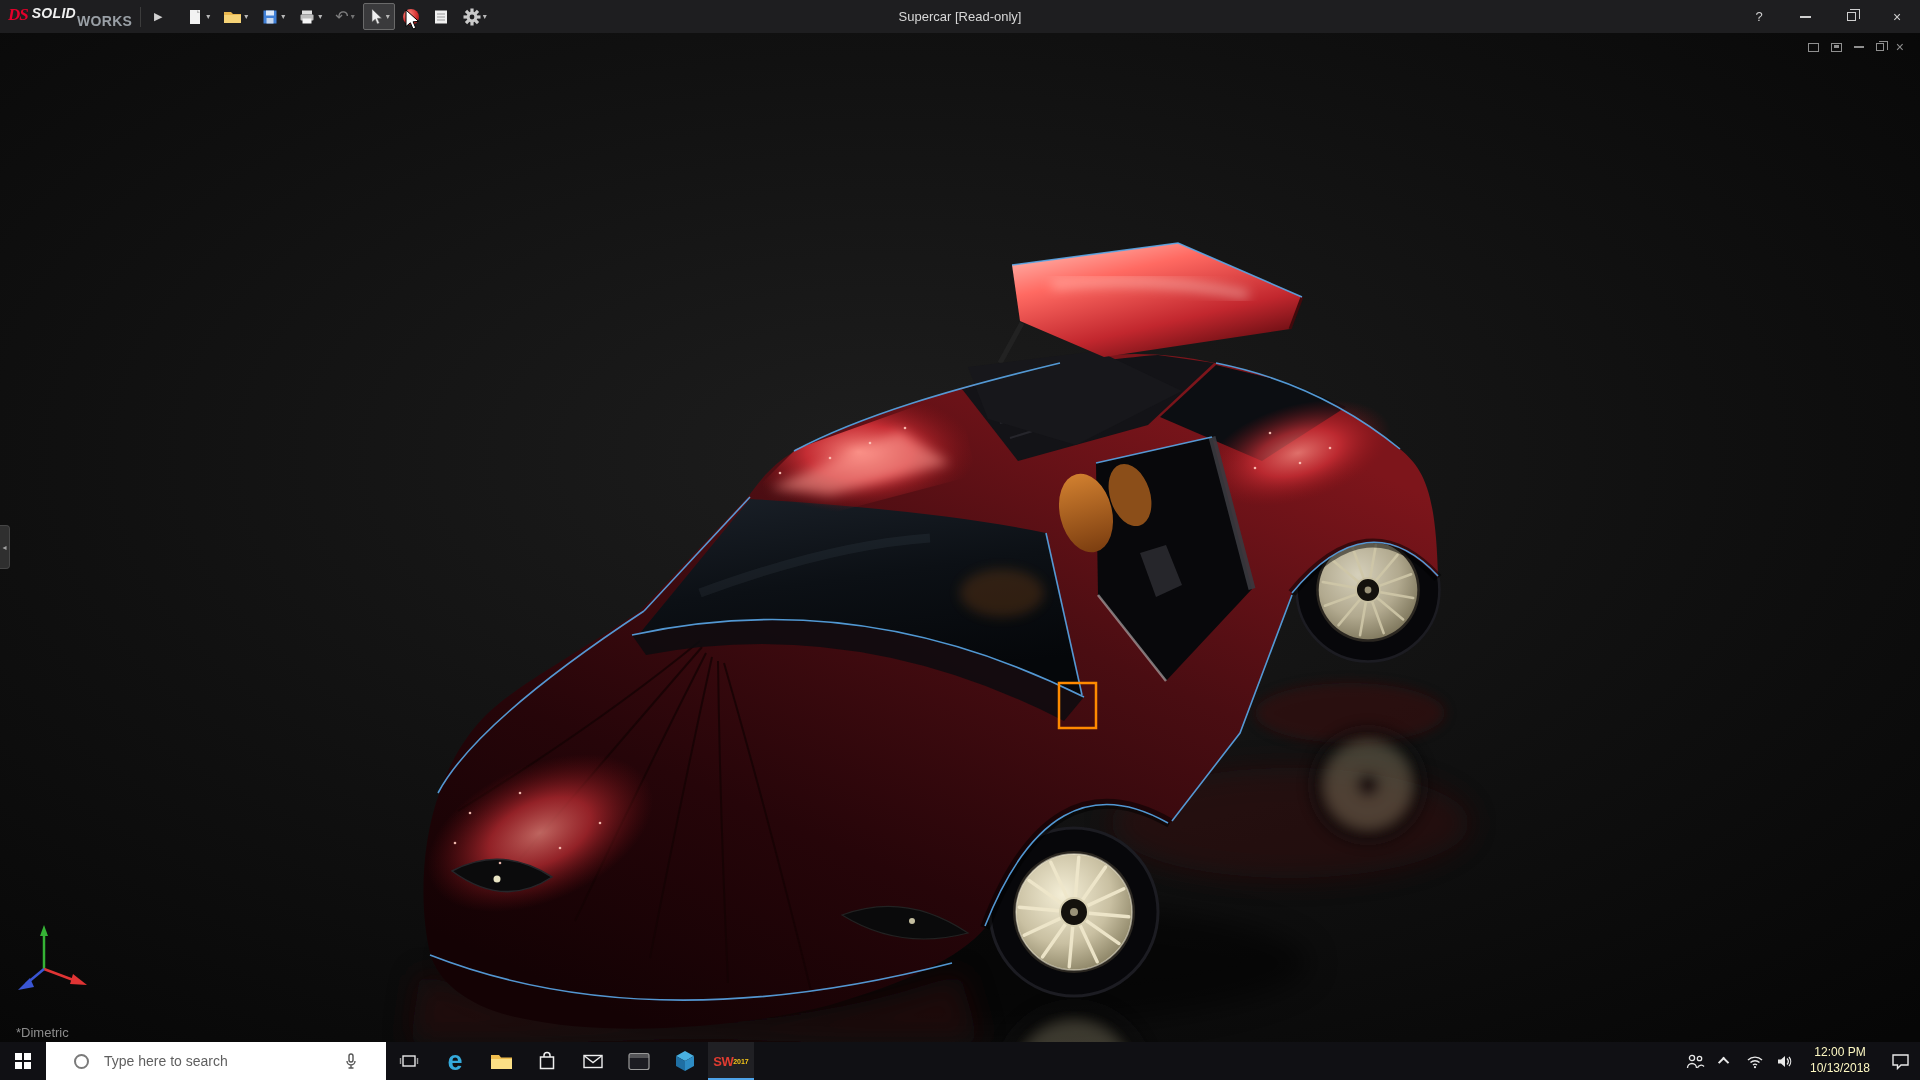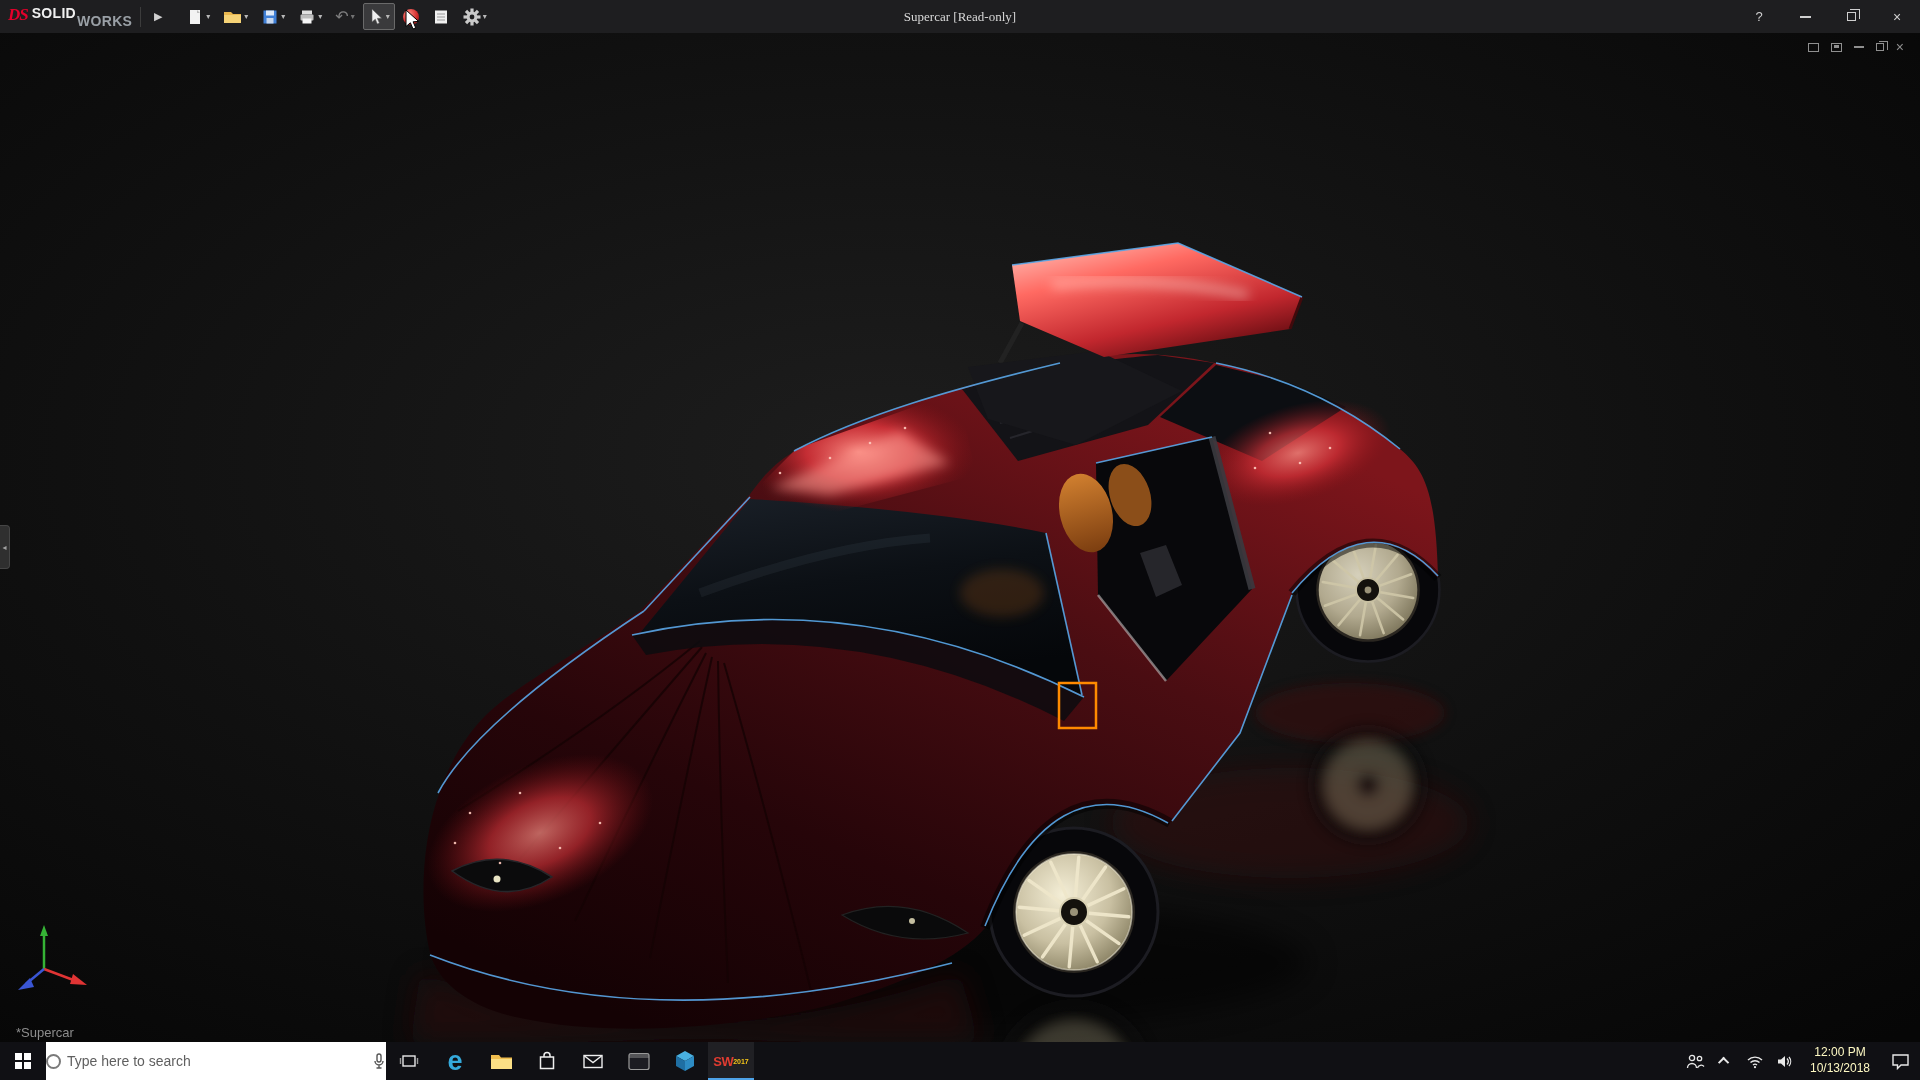--- a/index.html
+++ b/index.html
@@ -6,34 +6,34 @@
   html,body { width:1920px; height:1080px; overflow:hidden; background:#000;
               font-family:"Liberation Sans","DejaVu Sans",sans-serif; }
   .screen { width:1920px; height:1080px; display:flex; flex-direction:column; position:relative; }
 
   
   .titlebar { height:33px; background:var(--titlebar-bg,#1e1e20); display:flex; align-items:center;
               padding-left:8px; position:relative; flex:0 0 auto; }
   .brand { display:flex; align-items:flex-start; gap:4px; }
   .ds-glyph { color:#e4002b; font-family:"Liberation Serif",serif; font-style:italic; font-weight:bold;
               font-size:17px; letter-spacing:-1px; }
-  .brand-solid { color:#f0f0f0; font-weight:bold; font-size:14px; letter-spacing:.3px; }
+  .brand-solid { color:#f0f0f0; font-weight:bold; font-size:14px; letter-spacing:.3px;font-style:italic; }
   .brand-works { color:#9aa0a6; font-weight:bold; font-size:14px; letter-spacing:.3px; margin-left:-3px;margin-top:8px; }
   .tb-sep { width:1px; height:20px; background:#3c3c3c; margin:0 8px; }
   .flyout { color:#d0d0d0; font-size:11px; width:18px; text-align:center; cursor:default; }
   .qtoolbar { display:flex; align-items:center; gap:3px; margin-left:14px; }
   .tbtn { height:27px; padding:0 4px; display:flex; align-items:center; gap:2px; border-radius:2px;
           border:1px solid transparent; }
   .tbtn.active { background:#3a3a3c; border:1px solid #6a6a6a; }
   .tbtn.disabled { opacity:.55; }
   .caret { font-size:8px; color:#b8b8b8; line-height:1; }
   .glyph-icon { font-size:16px; color:#cfcfcf; line-height:1; }
   .sphere { width:16px; height:16px; border-radius:50%;
             background:radial-gradient(circle at 35% 30%, #ff8a80, #d32f2f 55%, #7b0c0c 95%); }
-  .title-text { position:absolute; left:50%; transform:translateX(-50%); color:#d8d8d8; font-size:13px;font-family:Liberation Serif, serif; }
+  .title-text { position:absolute; left:50%; transform:translateX(-50%); color:#d8d8d8; font-size:13px; }
   .win-controls { margin-left:auto; display:flex; height:33px; }
   .wbtn { width:46px; height:100%; display:flex; align-items:center; justify-content:center; color:#cfcfcf;
           font-size:14px; }
   .min-shape { width:11px; height:2px; background:#cfcfcf; }
   .restore-shape { width:9px; height:9px; border:1px solid #cfcfcf; position:relative; }
   .restore-shape::before { content:""; position:absolute; left:2px; top:-4px; width:9px; height:9px;
                            border:1px solid #cfcfcf; border-left:none; border-bottom:none; }
   .helpq { font-size:13px; }
 
   
@@ -53,21 +53,21 @@
                font-size:8px; display:flex; align-items:center; justify-content:center; }
   .view-label { position:absolute; left:16px; bottom:2px; color:#8d8d8d; font-size:13px; }
   .mouse-cursor { position:absolute; left:404px; top:9px; z-index:50; pointer-events:none; }
 
   
   .taskbar { height:38px; background:var(--taskbar-bg,#101014); display:flex; align-items:stretch; flex:0 0 auto; }
   .tb-item { width:46px; display:flex; align-items:center; justify-content:center; position:relative; }
   .tb-item.running { background:rgba(255,255,255,.07); box-shadow:inset 0 -2px 0 var(--accent-blue,#4ea3e8); }
   .start-grid { display:grid; grid-template-columns:7px 7px; grid-template-rows:7px 7px; gap:2px; }
   .start-grid span { background:#fff; }
-  .searchbox { width:340px; background:#ffffff; display:flex; align-items:center; gap:6px; padding:0 0; }
+  .searchbox { width:340px; background:#ffffff; display:flex; align-items:center; gap:15px; padding:0 28px; }
   .cortana-ring { width:15px; height:15px; border:2px solid #7a7a7a; border-radius:50%; flex:0 0 auto; }
   .searchbox input { flex:1; border:none; outline:none; background:transparent; font-size:14px; color:#333;
                      font-family:"Liberation Sans",sans-serif; }
   .searchbox input::placeholder { color:#5f5f5f; opacity:1; }
   .edge-e { color:#35aadc; font-weight:bold; font-size:27px; line-height:1; }
   .sw-app { display:flex; align-items:center; line-height:1; }
   .sw-app .sw-l { color:#e03c31; font-weight:bold; font-size:13px; letter-spacing:-.5px; }
   .sw-app .sw-y { color:#f5c518; font-size:7px; font-weight:bold; }
   .tray { margin-left:auto; display:flex; align-items:stretch; }
   .tray-icon { width:30px; display:flex; align-items:center; justify-content:center; }
@@ -389,21 +389,21 @@
 
     <div class="child-controls">
       <div class="cc-box"></div>
       <div class="cc-box inner"></div>
       <div class="cc-min"></div>
       <div class="cc-restore"></div>
       <div class="cc-close">×</div>
     </div>
 
     <div class="panel-tab">◂</div>
-    <div class="view-label">*Supercar</div>
+    <div class="view-label">*Dimetric</div>
   </main>
 
   <footer class="taskbar">
     <div class="tb-item">
       <div class="start-grid">
           <span></span>
           <span></span>
           <span></span>
           <span></span>
         </div>

